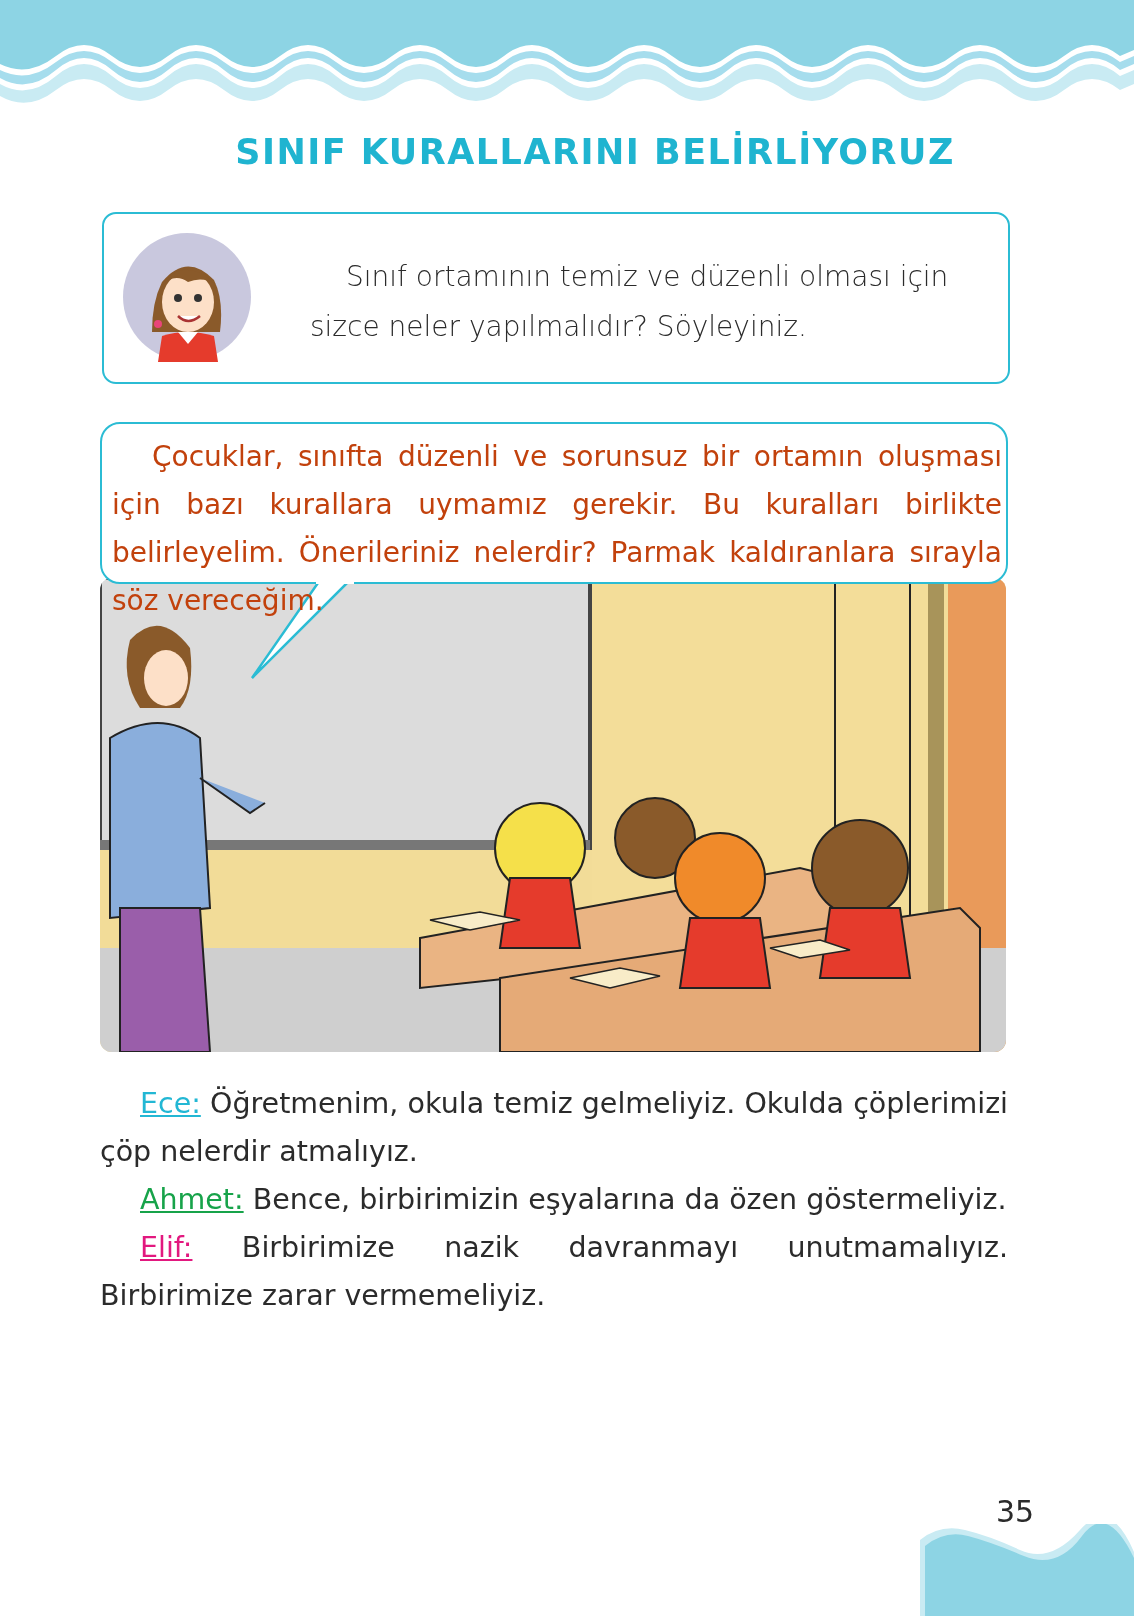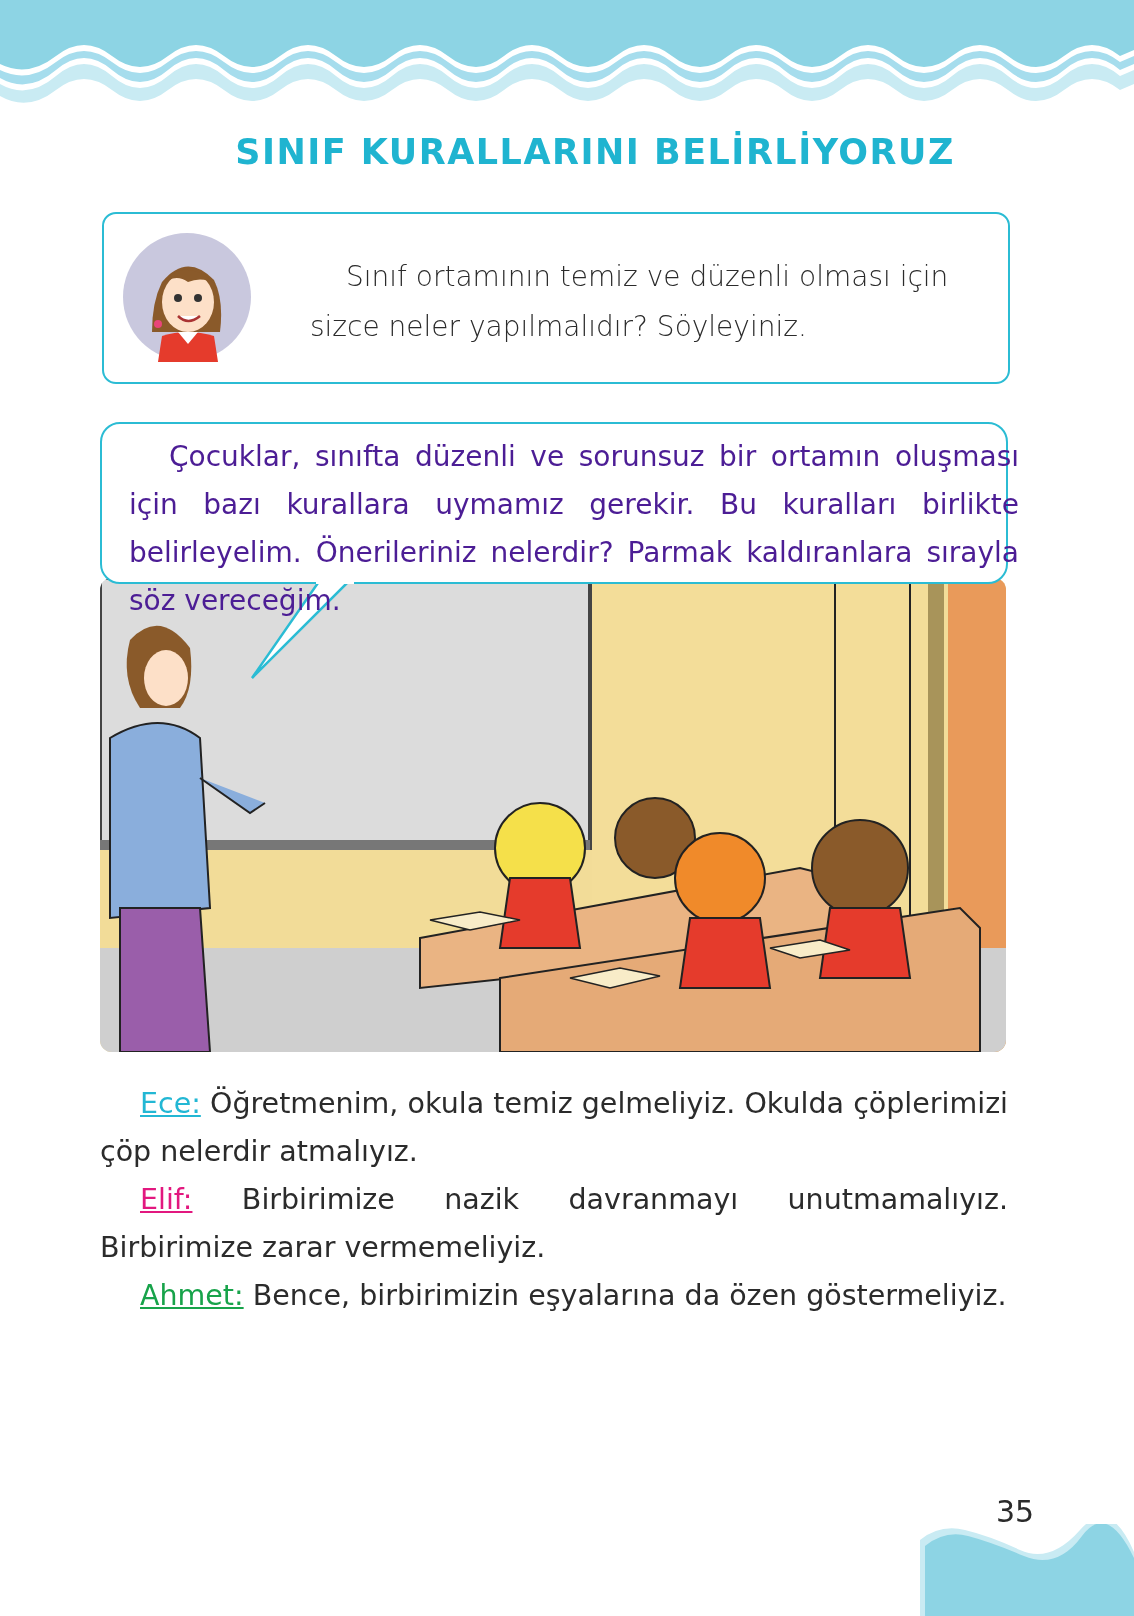--- a/index.html
+++ b/index.html
@@ -8,21 +8,21 @@
   .abs { position:absolute; }
   #top-wave { left:0; top:0; width:1134px; height:110px; }
   #title { left:0; top:132px; width:1134px; text-align:center; font-family:"DejaVu Sans", sans-serif;
            font-weight:bold; font-size:35px; color:#1fb4d0; letter-spacing:1.5px;padding-left:28px; }
   #q-box { left:102px; top:212px; width:908px; height:172px; border:2.5px solid #2bbcd4; border-radius:14px; box-sizing:border-box; }
   #q-avatar { left:122px; top:232px; width:130px; height:130px; }
   #q-text { left:290px; top:252px; width:700px; font-size:28px; line-height:50px; color:#2b2b2b; font-weight:300;margin-left:20px; }
   #q-text .indent { display:inline-block; width:36px; }
   #scene { left:100px; top:578px; width:906px; height:474px; border-radius:12px; overflow:hidden; }
   #bubble { left:100px; top:422px; width:908px; height:162px; background:#fff; border:2.5px solid #2bbcd4; border-radius:20px; box-sizing:border-box; }
-  #bubble-text { left:112px; top:433px; width:890px; font-size:28px; line-height:48px; color:#4c1d95; text-align:justify;margin-left:17px; }
+  #bubble-text { left:112px; top:433px; width:890px; font-size:28px; line-height:48px; color:#c2410c; text-align:justify; }
   #dialogue { left:100px; top:1080px; width:908px; font-size:28.5px; line-height:48px; color:#2b2b2b; }
   .dline { text-align:justify; text-align-last:left; }
   .dline.first { text-indent:40px; }
   .spk { font-weight:normal;text-decoration:underline; }
   #page-num { left:996px; top:1494px; font-size:30px; color:#2b2b2b;text-align:right; }
   #bottom-wave { left:920px; top:1524px; width:214px; height:92px; }
 </style>
 </head>
 <body>
 
@@ -88,22 +88,22 @@
 
 <div id="bubble" class="abs"></div>
 <svg class="abs" style="left:250px;top:580px;width:110px;height:100px" viewBox="0 0 110 100">
   <path d="M70,0 L2,98 L100,0" fill="#ffffff" stroke="#2bbcd4" stroke-width="2.5"></path>
   <rect x="66" y="0" width="38" height="4" fill="#fff"></rect>
 </svg>
 <div id="bubble-text" class="abs"><span style="display:inline-block;width:40px"></span><span>Çocuklar, sınıfta düzenli ve sorunsuz bir ortamın oluşması için bazı kurallara uymamız gerekir. Bu kuralları birlikte belirleyelim. Önerileriniz nelerdir? Parmak kaldıranlara sırayla söz vereceğim.</span></div>
 
 <div id="dialogue" class="abs">
   <div class="dline first"><span class="spk" style="color:#22b7d4">Ece:</span> <span>Öğretmenim, okula temiz gelmeliyiz. Okulda çöplerimizi çöp nelerdir atmalıyız.</span></div>
+  <div class="dline first"><span class="spk" style="color:#17a34a">Ahmet:</span> <span>Bence, birbirimizin eşyalarına da özen göstermeliyiz.</span></div>
   <div class="dline first"><span class="spk" style="color:#e2187f">Elif:</span> <span>Birbirimize nazik davranmayı unutmamalıyız. Birbirimize zarar vermemeliyiz.</span></div>
-  <div class="dline first"><span class="spk" style="color:#17a34a">Ahmet:</span> <span>Bence, birbirimizin eşyalarına da özen göstermeliyiz.</span></div>
 </div>
 
 <div id="page-num" class="abs">35</div>
 
 <svg id="bottom-wave" class="abs" viewBox="0 0 214 92" preserveAspectRatio="none">
   <path d="M0,16 Q20,0 45,6 T100,26 T160,6 T214,28 L214,92 L0,92 Z" fill="#c9ebf3"></path>
   <path d="M5,22 Q25,6 48,12 T104,32 T162,12 T214,34 L214,92 L5,92 Z" fill="#8dd4e4"></path>
 </svg>
 
 </body></html>

